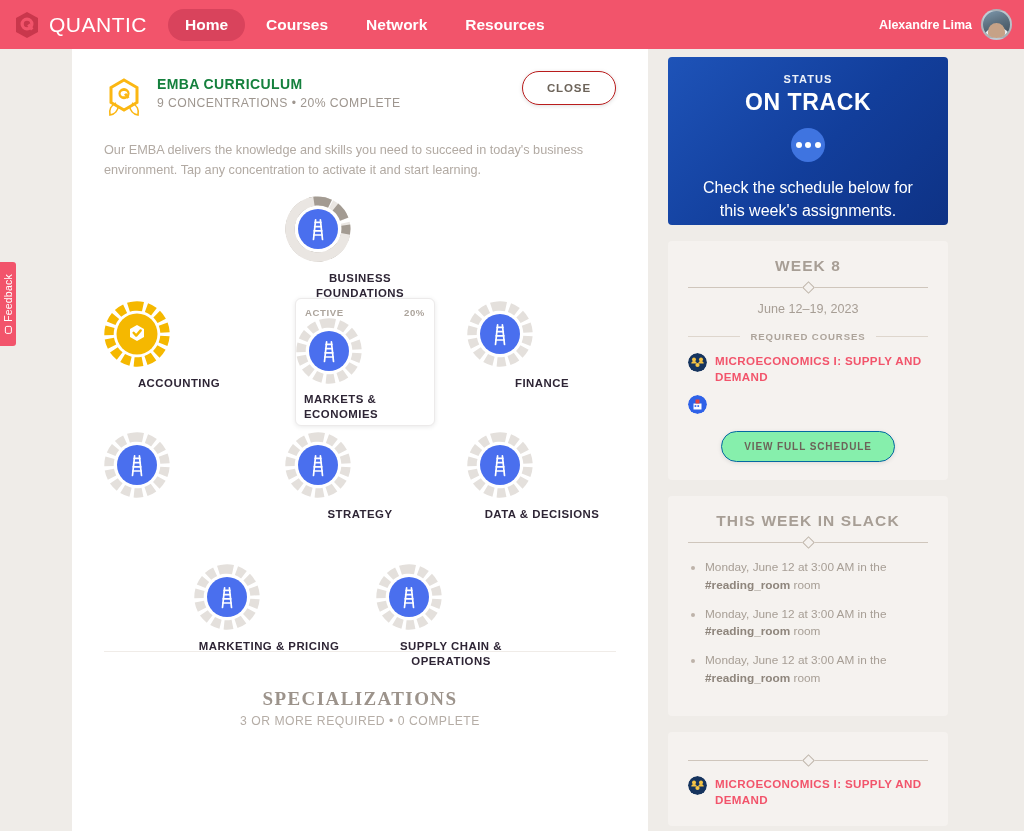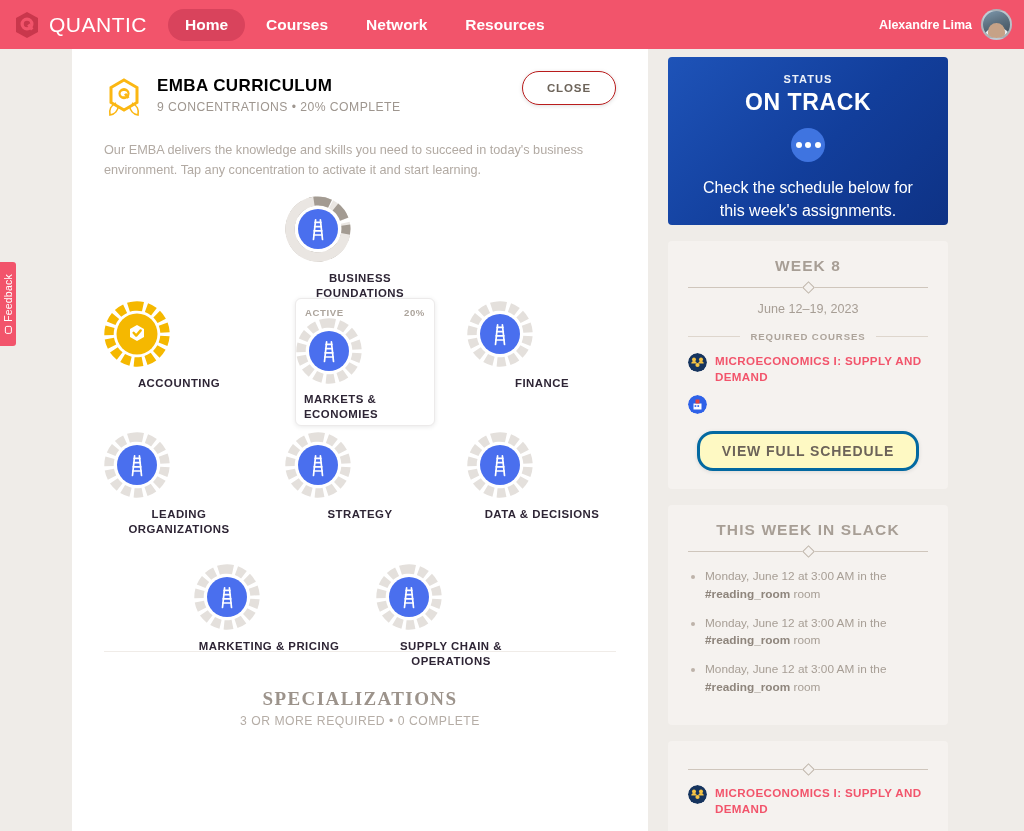--- a/index.html
+++ b/index.html
@@ -77,21 +77,21 @@
     background: #ffffff; position: relative;
     height: 782px; overflow: hidden;
   }
   .rail { width: 376px; padding: 8px 76px 0 20px; }
 
   
   .curr-head { padding: 28px 32px 0 32px; position: relative; }
   .curr-top { display: flex; align-items: flex-start; gap: 13px; }
   .badge-hex { width: 40px; height: 44px; flex: 0 0 40px; position: relative; }
   .curr-title {
-    color: #000000; font-size: 17px; font-weight: 700;
+    color: #15803d; font-size: 14px; font-weight: 700;
     letter-spacing: .4px; line-height: 1.1;
   }
   .curr-sub {
     color: #9E968F; font-size: 12.2px; font-weight: 400;
     letter-spacing: .45px; margin-top: 4px;
   }
   .close-btn {
     position: absolute; right: 32px; top: 22px;
     background: #fff; border: 1px solid #b91c1c; border-radius: 18px;
     box-shadow: 0 1px 4px rgba(0,0,0,.13);
@@ -185,24 +185,24 @@
   }
   .course-row {
     display: flex; align-items: flex-start; gap: 8px; margin-top: 11px; cursor: pointer;
   }
   .course-ico { width: 19px; height: 19px; border-radius: 50%; flex: 0 0 19px; position: relative; overflow:hidden;}
   .course-name {
     color: #F2546B; font-size: 11.6px; font-weight: 700;
     letter-spacing: .35px; line-height: 1.35;
   }
   .pill-btn {
-    display: block; margin: 17px auto 0 auto; background: #fef9c3;
-    border: 3px solid #0369a1; border-radius: 16px;
+    display: block; margin: 17px auto 0 auto; background: #86efac;
+    border: 1px solid #0369a1; border-radius: 16px;
     box-shadow: 0 1px 4px rgba(0,0,0,.10);
-    padding: 9px 22px; font-size: 14px; font-weight: 700;
+    padding: 9px 22px; font-size: 10px; font-weight: 700;
     letter-spacing: .9px; color: #6C6359; cursor: pointer;
   }
   .slack-list { list-style: none; margin-top: 12px; }
   .slack-list li {
     position: relative; padding-left: 17px; font-size: 11.8px;
     color: #A79E95; line-height: 1.5; margin-bottom: 11px;
   }
   .slack-list li::before {
     content: ""; position: absolute; left: 3px; top: 7px;
     width: 4px; height: 4px; border-radius: 50%; background: #BDB3A9;
@@ -360,21 +360,20 @@
             <g stroke="#fff" stroke-width="1.7" fill="none" stroke-linecap="round">
               <path d="M28.5 43.5 L30.6 23.8"></path>
                 <path d="M37.5 43.5 L35.4 23.8"></path>
               <path d="M30.2 26.4 L35.8 26.4"></path>
                 <path d="M29.7 30.6 L36.3 30.6"></path>
               <path d="M29.2 34.8 L36.8 34.8"></path>
                 <path d="M28.8 39 L37.2 39"></path>
             </g>
           </svg>
         </span>
-        <div class="conc-label">LEADING ORGANIZATIONS</div>
       </div>
 
       <div class="conc" style="left:213px; top:246px;">
         <span class="ring-wrap">
           <svg width="66" height="66" viewBox="0 0 66 66">
             <g transform="rotate(-95 33 33)">
               <circle cx="33" cy="33" r="28" fill="none" stroke="#E4E0DC" stroke-width="9.4" stroke-dasharray="8.5 3.6"></circle>
             </g>
             <circle cx="33" cy="33" r="20" fill="#4A6FEE"></circle>
             <g stroke="#fff" stroke-width="1.7" fill="none" stroke-linecap="round">

